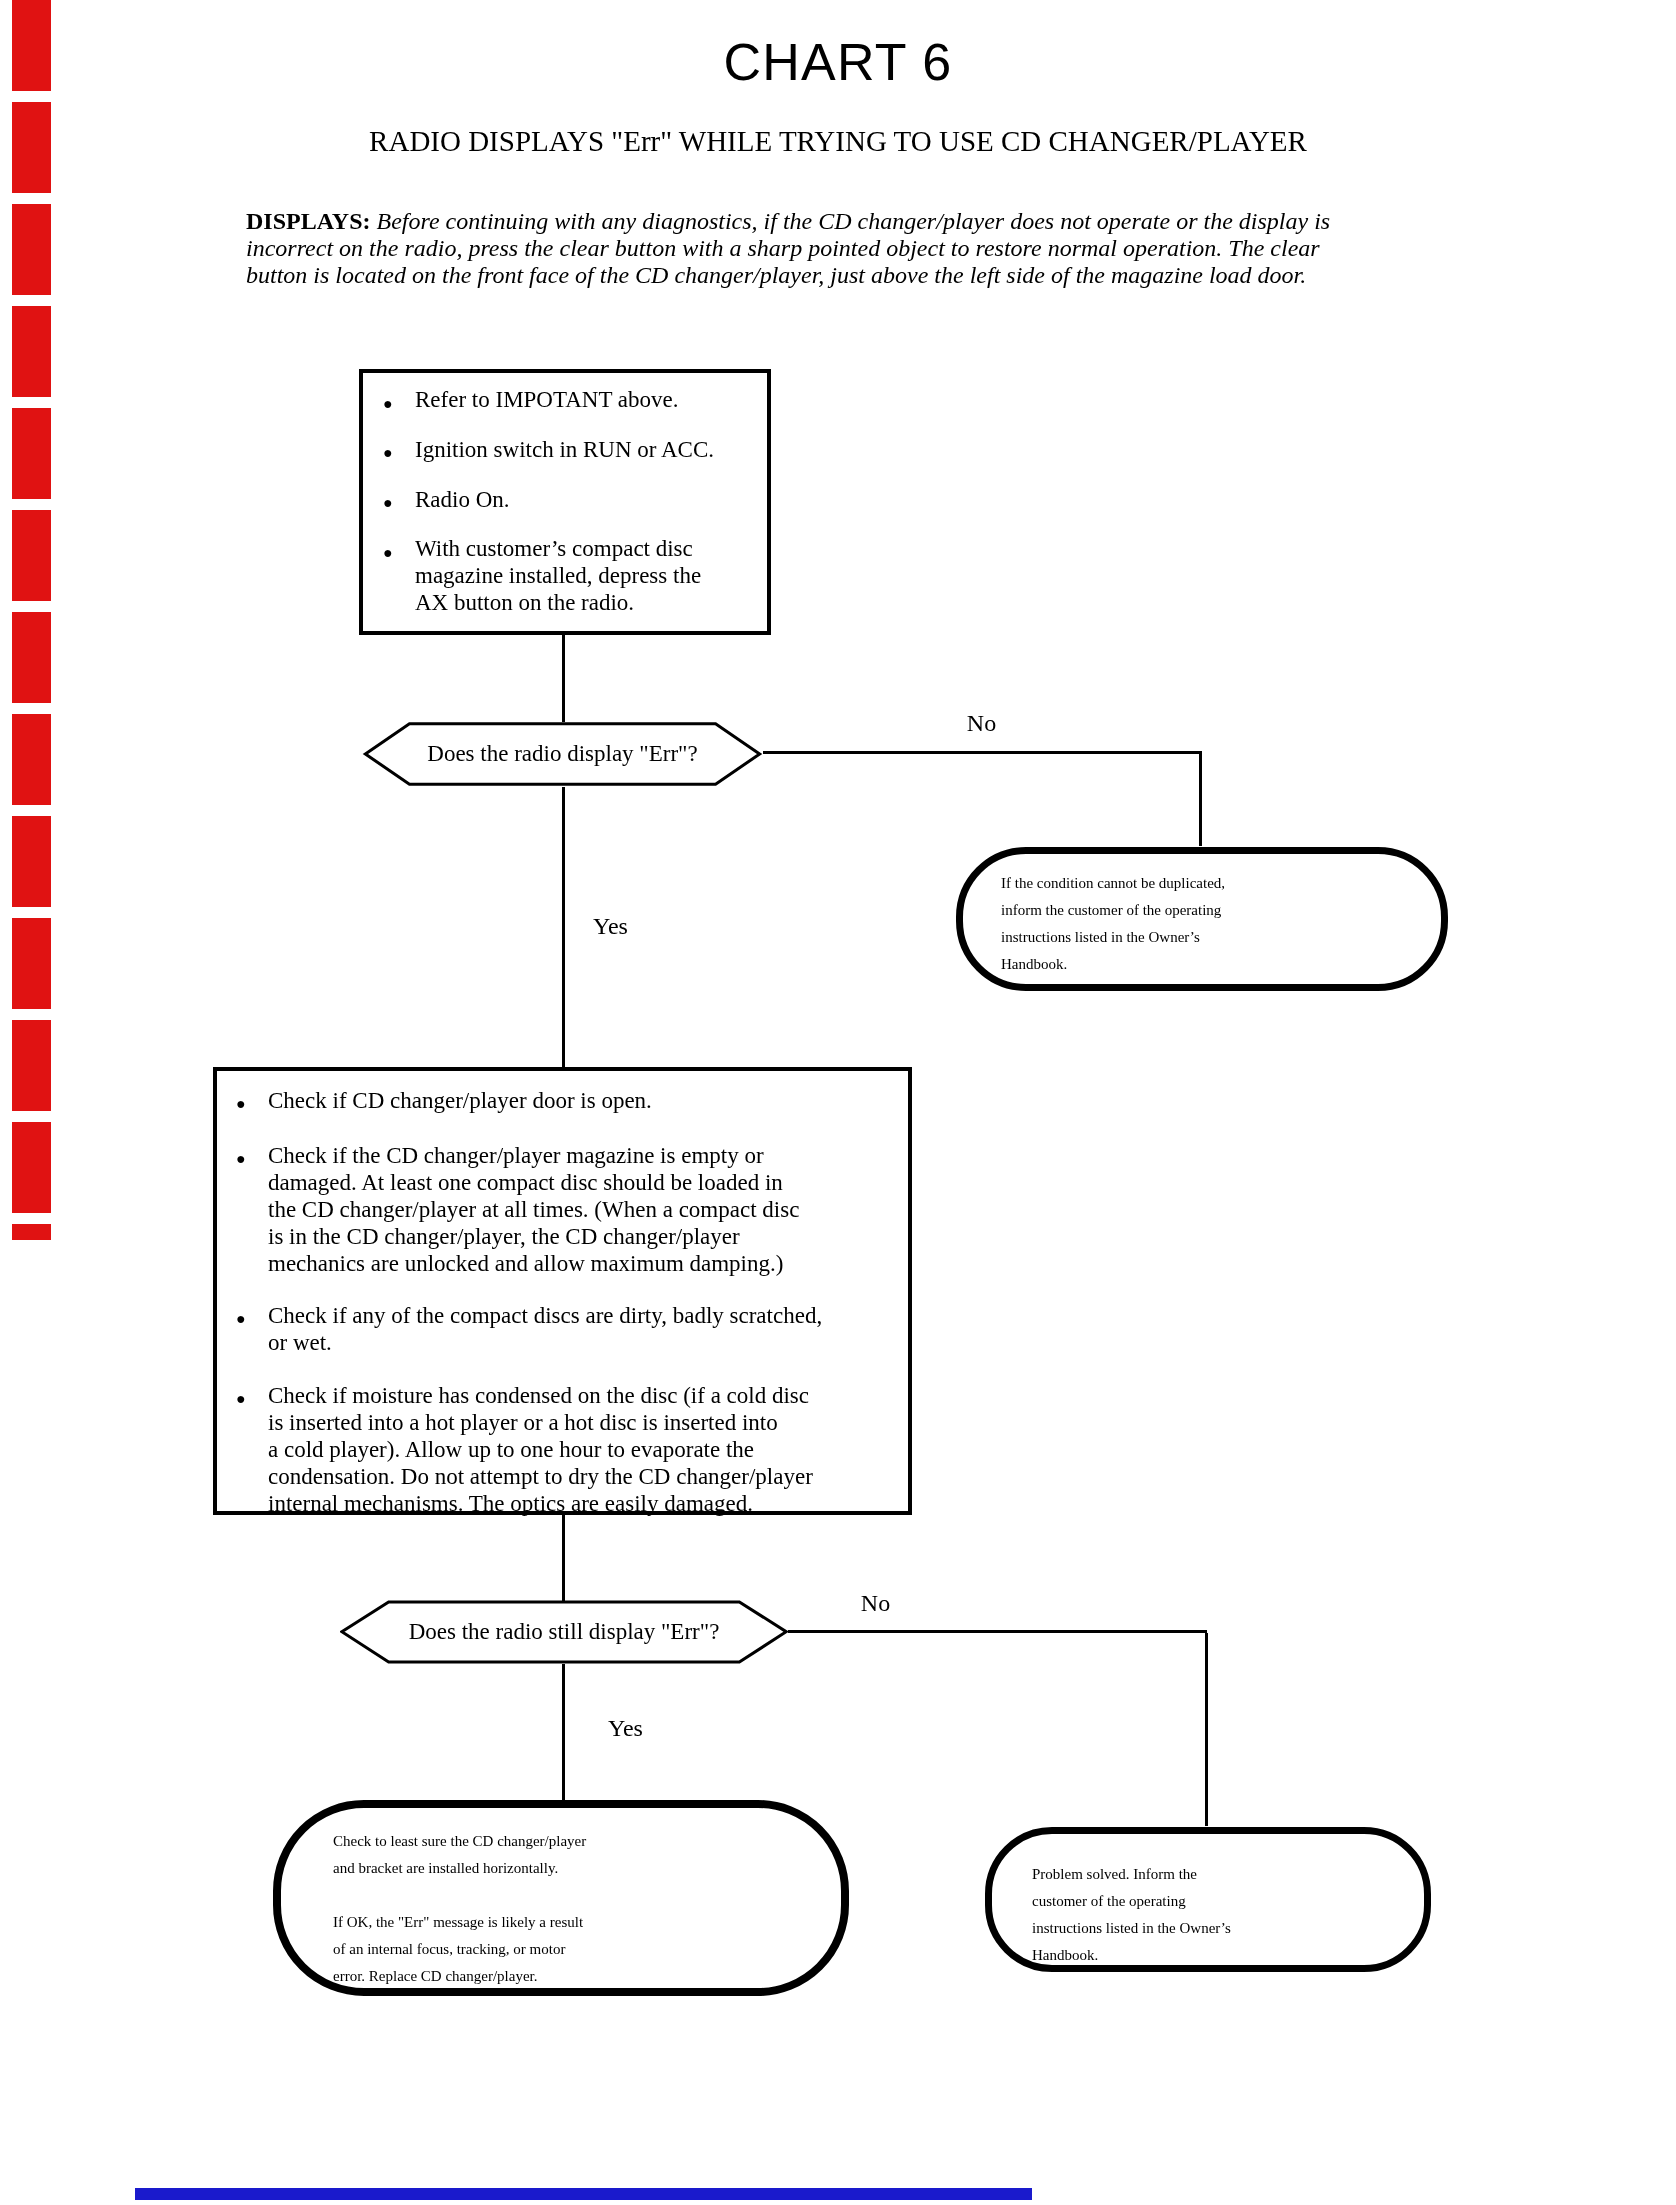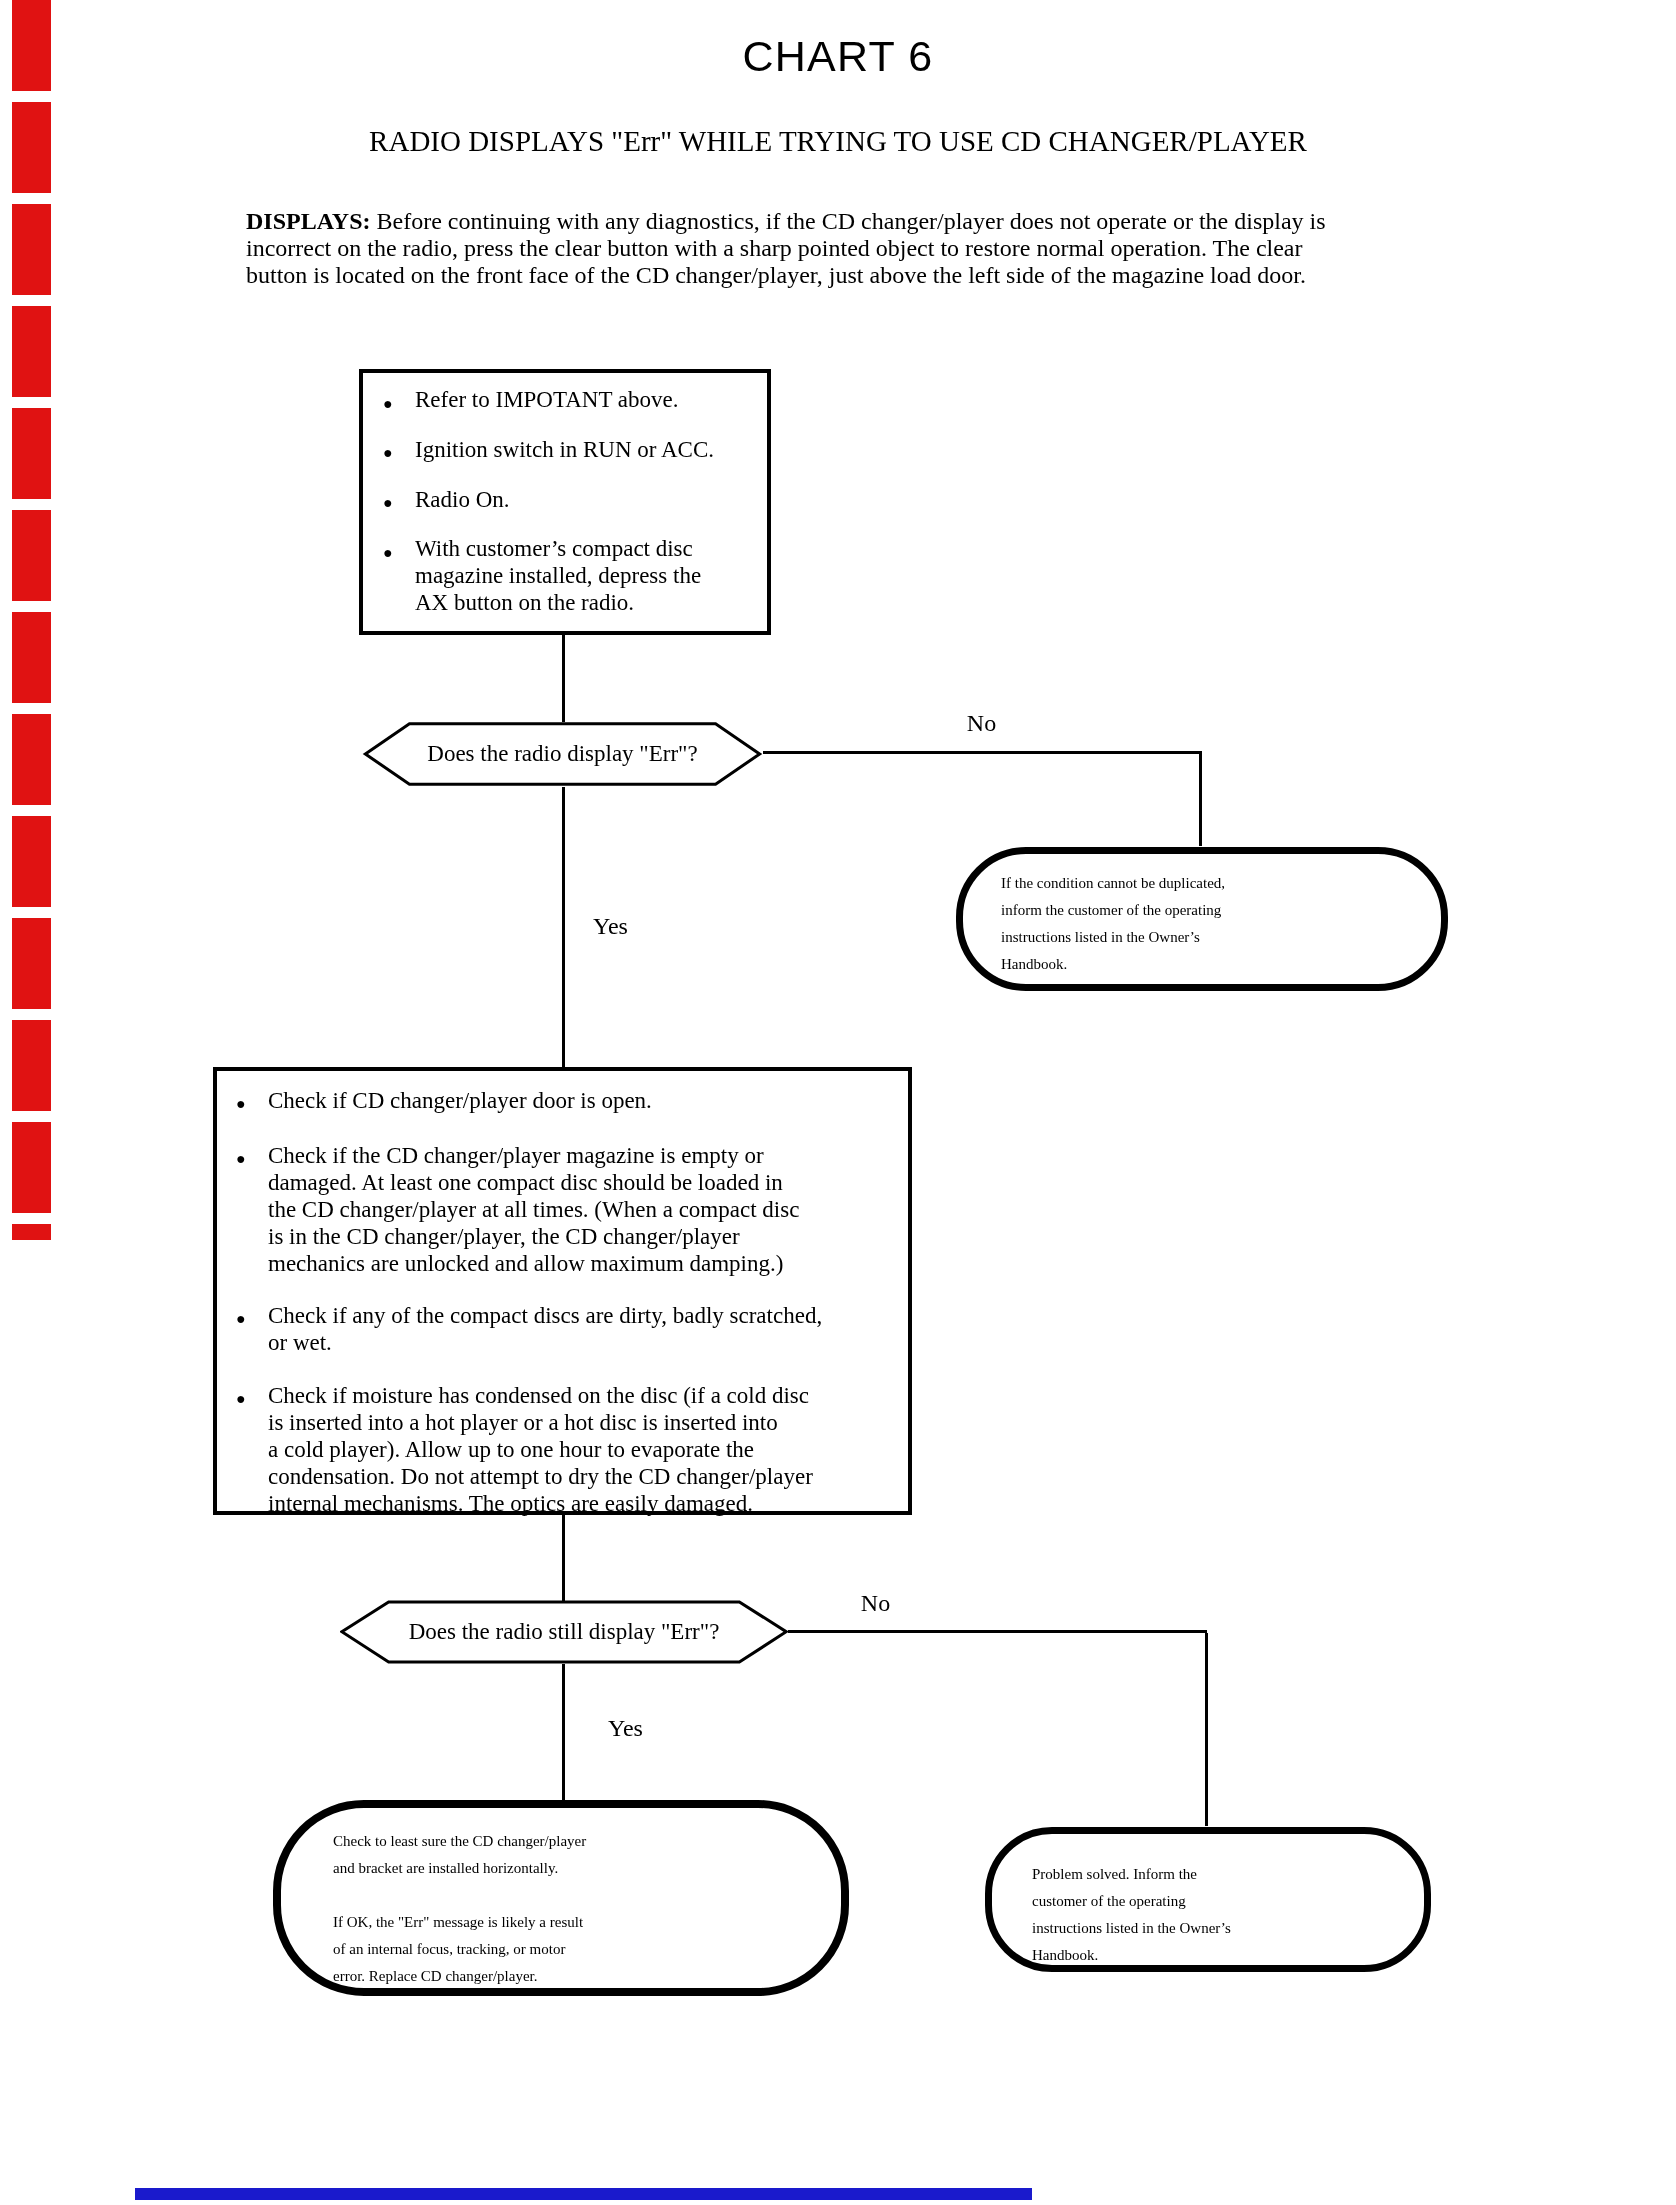--- a/index.html
+++ b/index.html
@@ -12,33 +12,33 @@
     font-family: "Liberation Serif", serif;
     color: #000000;
     overflow: hidden;
   }
 
   
   .title {
     position: absolute; left: 0; top: 32px; width: 100%;
     text-align: center;
     font-family: "Liberation Sans", sans-serif;
-    font-size: 43px; letter-spacing: 1.2px;
+    font-size: 52px; letter-spacing: 1.2px;
   }
   .subtitle {
     position: absolute; left: 0; top: 125px; width: 100%;
     text-align: center;
     font-size: 29px;
   }
   .important {
     position: absolute; left: 246px; top: 208px; width: 1422px;
     font-size: 24px; line-height: 27px;
   }
   .important .label { font-weight: bold; }
-  .important .text { white-space: pre-line; }
+  .important .text { white-space: pre-line; font-style: italic; }
 
   
   .process {
     position: absolute; background: #fff; border: 4.3px solid #000;
     font-size: 23px; line-height: 27px;
   }
   .process ul { list-style: none; margin: 0; padding: 0; }
   .process li { display: flex; align-items: flex-start; }
   .process li .bullet { flex: 0 0 32px; position: relative; top: 1.2px; }
   .process li .bullet::before { content: "●"; font-size: 16px; }

